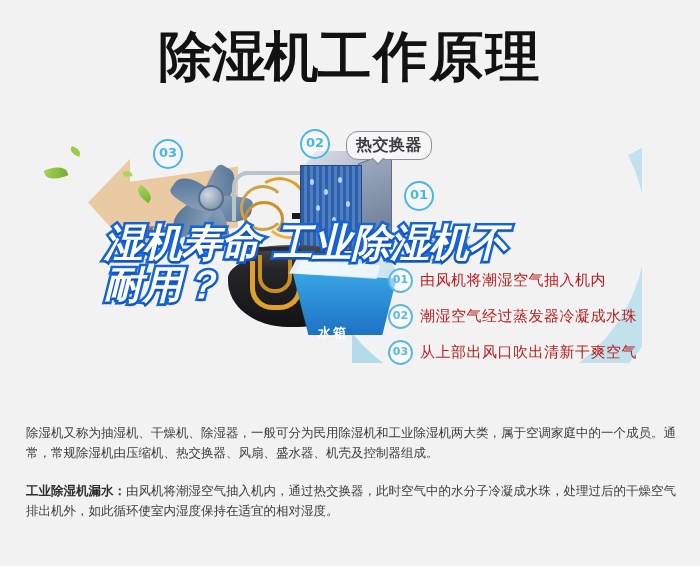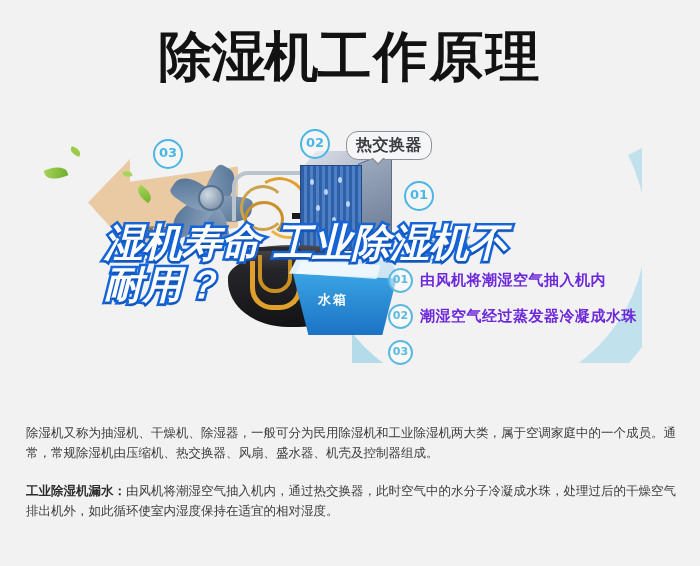--- a/index.html
+++ b/index.html
@@ -166,21 +166,21 @@
     position:absolute;left:282px;top:140px;width:118px;height:32px;
     background:linear-gradient(150deg,#e9f4fb,#c6dff0);
     clip-path:polygon(14% 0%, 92% 18%, 100% 74%, 6% 58%);
   }
   .tank-lid2{
     position:absolute;left:292px;top:146px;width:92px;height:18px;
     background:#f4fbff;opacity:.75;
     clip-path:polygon(10% 0%,96% 22%,92% 100%,4% 70%);
   }
   .tank-label{
-    position:absolute;left:318px;top:176px;font-size:13px;color:#ffffff;
+    position:absolute;left:318px;top:209px;font-size:13px;color:#ffffff;
     font-weight:bold;letter-spacing:2px;
   }
 
   
   .marker{
     position:absolute;width:26px;height:26px;border-radius:50%;
     border:2px solid #49b6e4;color:#49b6e4;
     font-size:13px;font-weight:bold;line-height:23px;text-align:center;
     background:rgba(255,255,255,.35);
   }
@@ -212,21 +212,21 @@
   
   .steps{position:absolute;left:388px;top:262px;width:300px;}
   .step{display:flex;align-items:center;height:36px;}
   .step-num{
     width:21px;height:21px;border-radius:50%;
     border:2px solid #5bb8e0;color:#5bb8e0;
     font-size:11px;font-weight:bold;line-height:19px;text-align:center;
     margin-right:7px;flex:0 0 auto;background:rgba(255,255,255,.5);
   }
   .step-txt{
-    font-size:15px;color:#6d28d9;white-space:nowrap;letter-spacing:.5px;font-weight:bold;
+    font-size:15px;color:#b91c1c;white-space:nowrap;letter-spacing:.5px;
   }
 
   
   .para{
     position:absolute;left:26px;width:652px;
     font-size:12.5px;line-height:20px;color:#3c3c3c;
     font-family:"DejaVu Sans","Liberation Sans",sans-serif;
   }
   .p1{top:423px;}
   .p2{top:481px;}
@@ -309,20 +309,21 @@
     <div class="step">
       <div class="step-num">01</div>
       <div class="step-txt">由风机将潮湿空气抽入机内</div>
     </div>
     <div class="step">
       <div class="step-num">02</div>
       <div class="step-txt">潮湿空气经过蒸发器冷凝成水珠</div>
     </div>
     <div class="step">
       <div class="step-num">03</div>
+      <div class="step-txt">从上部出风口吹出清新干爽空气</div>
     </div>
   </div>
 
   <div class="overlay">
     <span>湿机寿命 工业除湿机不</span>
     <span>耐用？</span>
   </div>
 
   <div class="para p1">除湿机又称为抽湿机、干燥机、除湿器，一般可分为民用除湿机和工业除湿机两大类，属于空调家庭中的一个成员。通常，常规除湿机由压缩机、热交换器、风扇、盛水器、机壳及控制器组成。</div>
   <div class="para p2"><b>工业除湿机漏水：</b><span>由风机将潮湿空气抽入机内，通过热交换器，此时空气中的水分子冷凝成水珠，处理过后的干燥空气排出机外，如此循环使室内湿度保持在适宜的相对湿度。</span></div>

